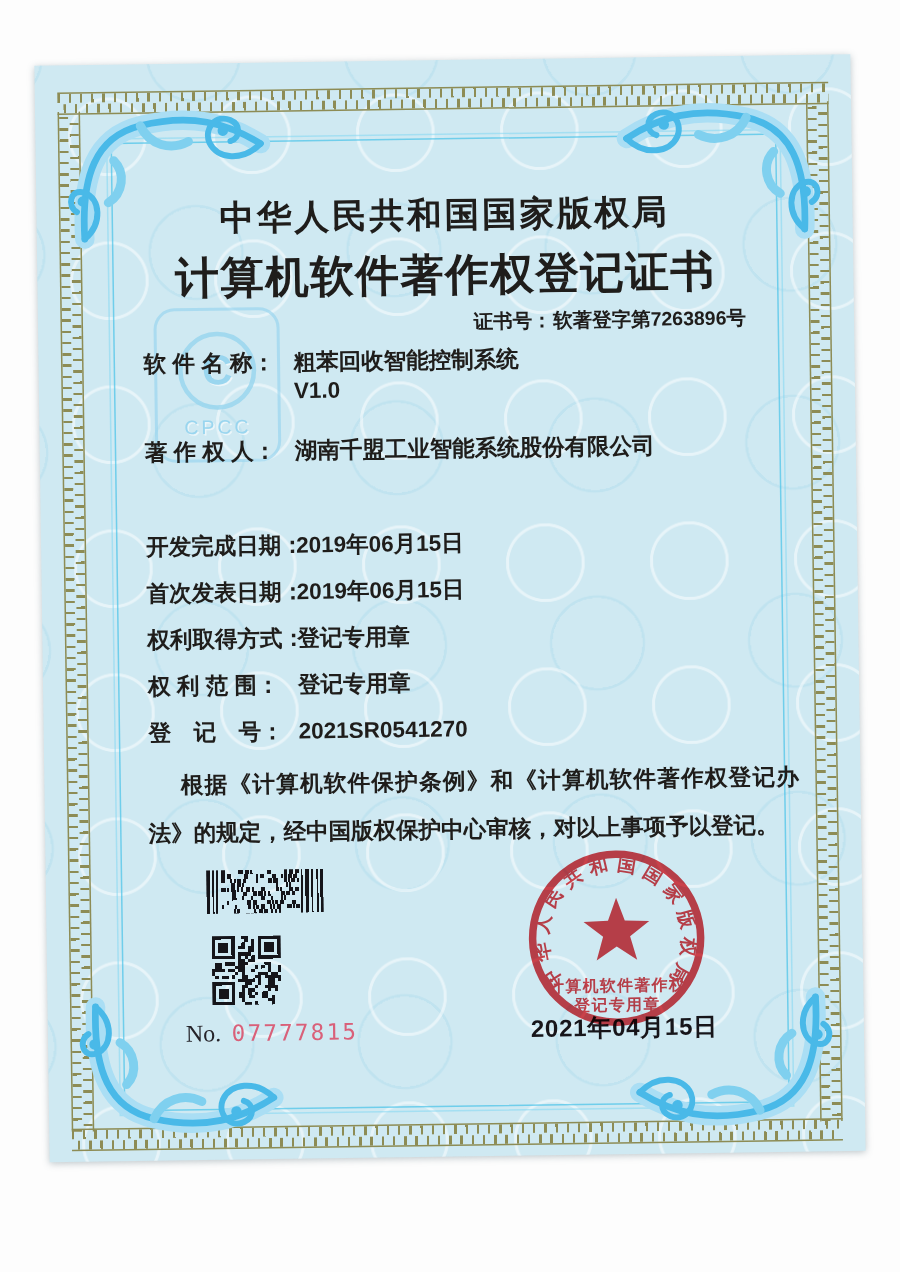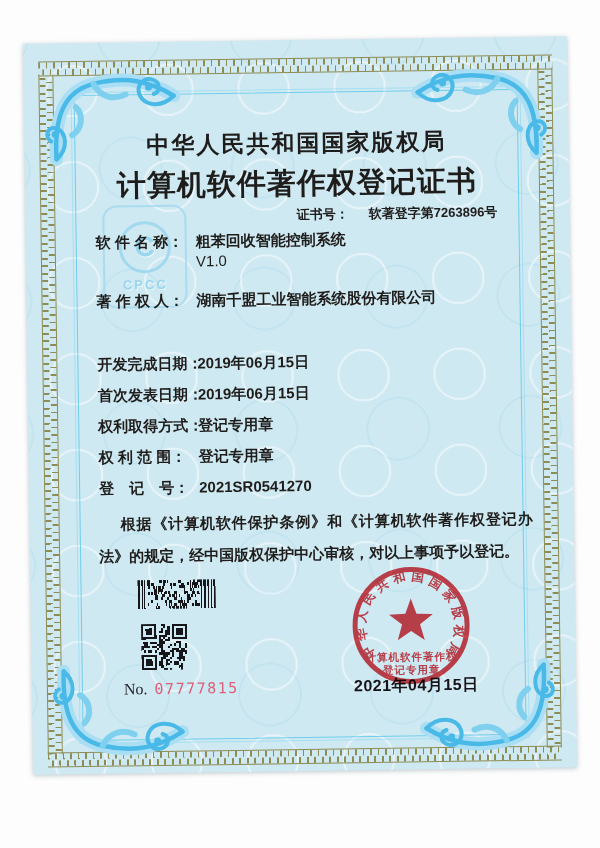--- a/index.html
+++ b/index.html
@@ -33,45 +33,45 @@
   .inner-line{position:absolute;left:50px;top:52px;width:442px;height:644px;
               border:1.5px solid rgba(70,194,232,.7);outline:1px solid rgba(130,215,242,.55);outline-offset:2px;}
   .ornaments{position:absolute;left:0;top:0;width:544px;height:731px;pointer-events:none;}
   
   .authority{position:absolute;left:0;top:88px;width:544px;text-align:center;
              font-size:23px;font-weight:700;letter-spacing:2px;color:var(--ink,#1f1d1b);}
   .cert-title{position:absolute;left:0;top:124px;width:544px;text-align:center;
               font-size:29px;font-weight:700;letter-spacing:1px;color:var(--ink,#1f1d1b);}
   .certno{position:absolute;left:240px;top:166px;width:232px;text-align:right;
           font-size:13px;font-weight:700;color:var(--ink,#1f1d1b);}
-  .certno .lbl{margin-right:20px;}
+  .certno .lbl{margin-right:1px;}
   .frow{position:absolute;left:70px;font-size:15px;font-weight:700;color:var(--ink,#1f1d1b);white-space:nowrap;}
   .flabel{display:inline-block;width:100px;}
-  .version{position:absolute;left:170px;top:211px;font-size:15px;font-weight:400;color:var(--ink,#1f1d1b);}
+  .version{position:absolute;left:170px;top:211px;font-size:15px;font-weight:700;color:var(--ink,#1f1d1b);}
   .statement{position:absolute;left:69px;top:466px;width:434px;font-size:15px;font-weight:700;
              line-height:32px;text-indent:22px;color:var(--ink,#1f1d1b);text-align:justify;}
   .barcode{position:absolute;left:107px;top:538px;width:78px;height:29px;}
   .qrcode{position:absolute;left:110px;top:582px;width:46px;height:46px;}
   .serial{position:absolute;left:92px;top:638px;font-size:16px;color:#26242a;
           font-family:"Liberation Serif","DejaVu Serif",serif;}
   .serial .num{color:var(--serial-red,#d96079);font-family:"DejaVu Sans Mono",monospace;
                font-size:15px;letter-spacing:1.5px;margin-left:7px;}
   .issue-date{position:absolute;left:322px;top:637px;width:150px;font-size:16px;font-weight:700;
               color:#17151a;letter-spacing:.5px;z-index:2;}
   .seal{position:absolute;left:315px;top:523px;width:130px;height:130px;z-index:3;
         mix-blend-mode:multiply;opacity:.9;}
   
   .cpcc{position:absolute;left:77px;top:163px;width:80px;height:99px;border-radius:14px;
         border:2px solid rgba(150,212,238,.65);color:rgba(150,212,238,.95);
         text-shadow:1px 1px 0 rgba(255,255,255,.6);display:flex;flex-direction:column;
         align-items:center;justify-content:center;gap:4px;}
   .cpcc-ring{width:46px;height:46px;border-radius:50%;border:3px solid rgba(150,212,238,.8);
              display:flex;align-items:center;justify-content:center;
              font-size:28px;font-weight:700;}
-  .cpcc-text{font-size:13px;font-weight:700;letter-spacing:2px;}
+  .cpcc-text{font-size:13px;font-weight:400;letter-spacing:2px;}
 </style>
 </head>
 <body>
 
 <div class="stage">
   <div class="paper">
 
     <div class="meander">
       <div class="m-band m-top"></div>
       <div class="m-band m-bottom"></div>

